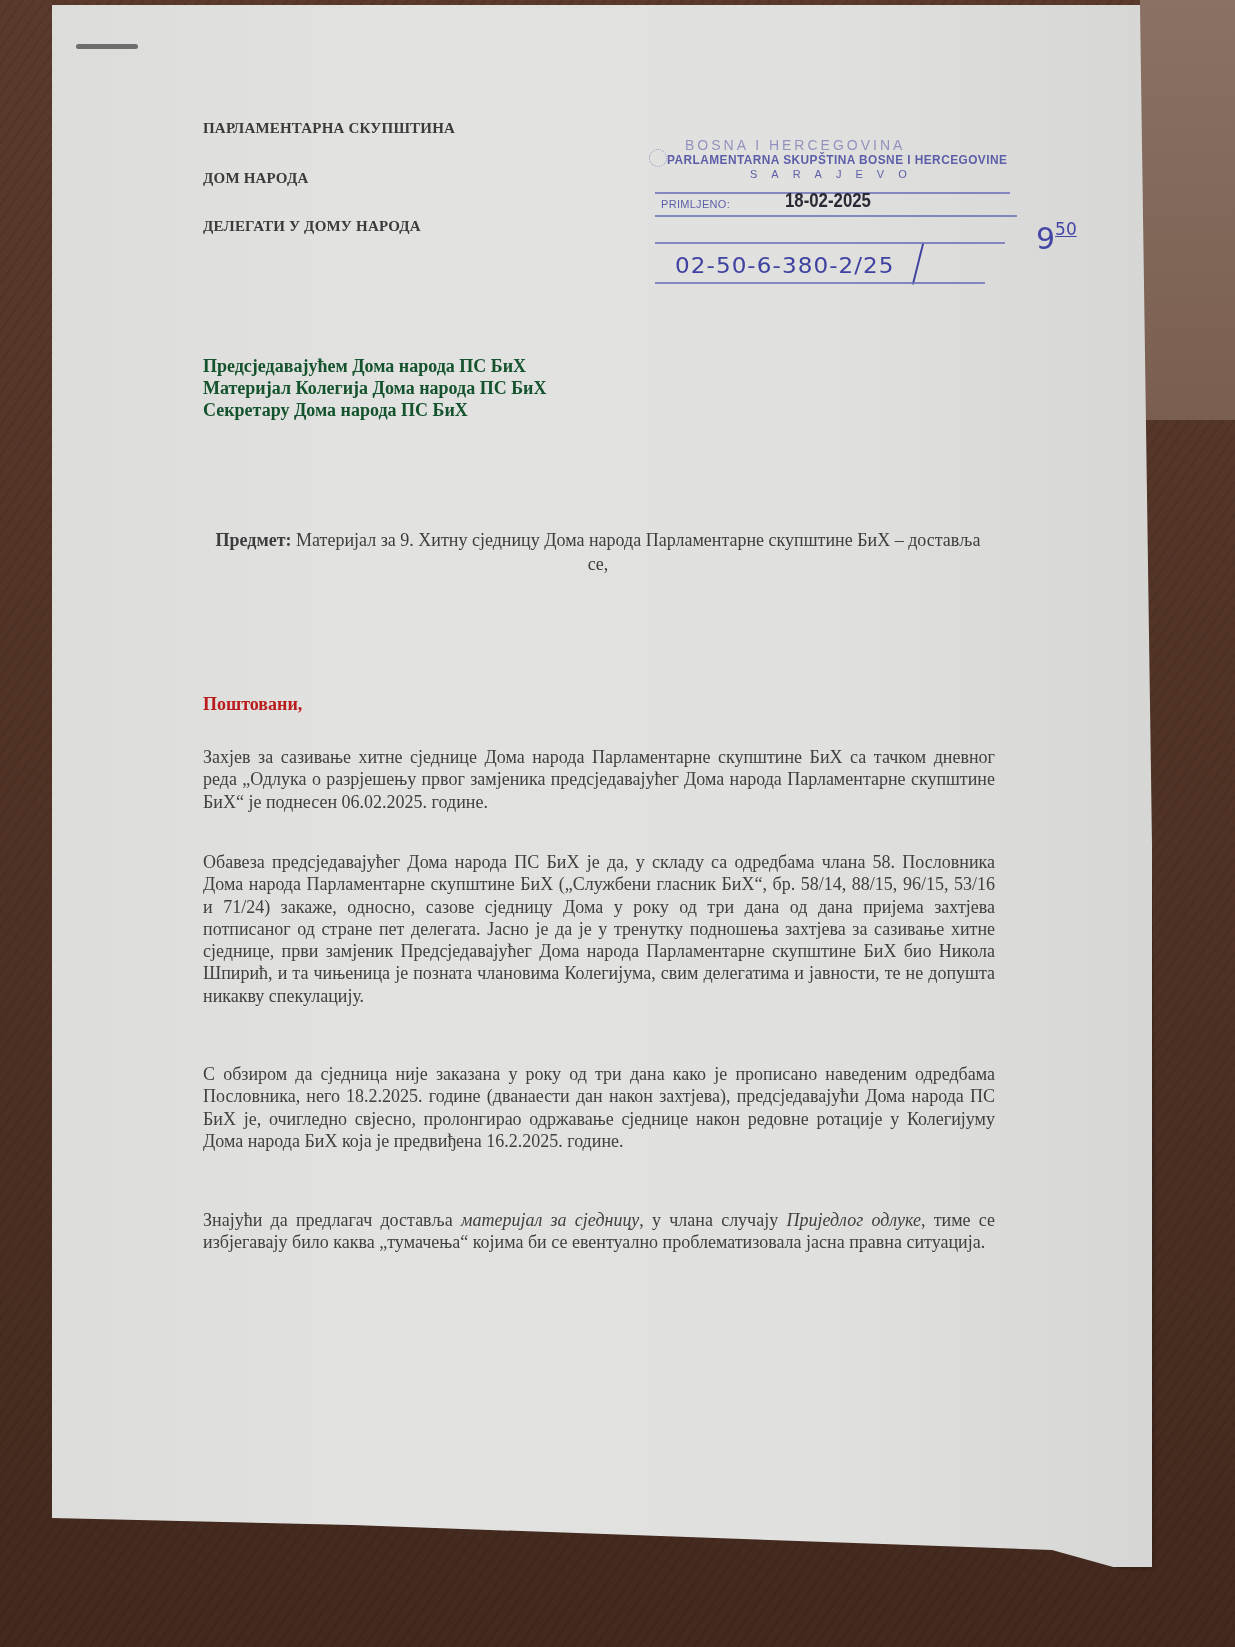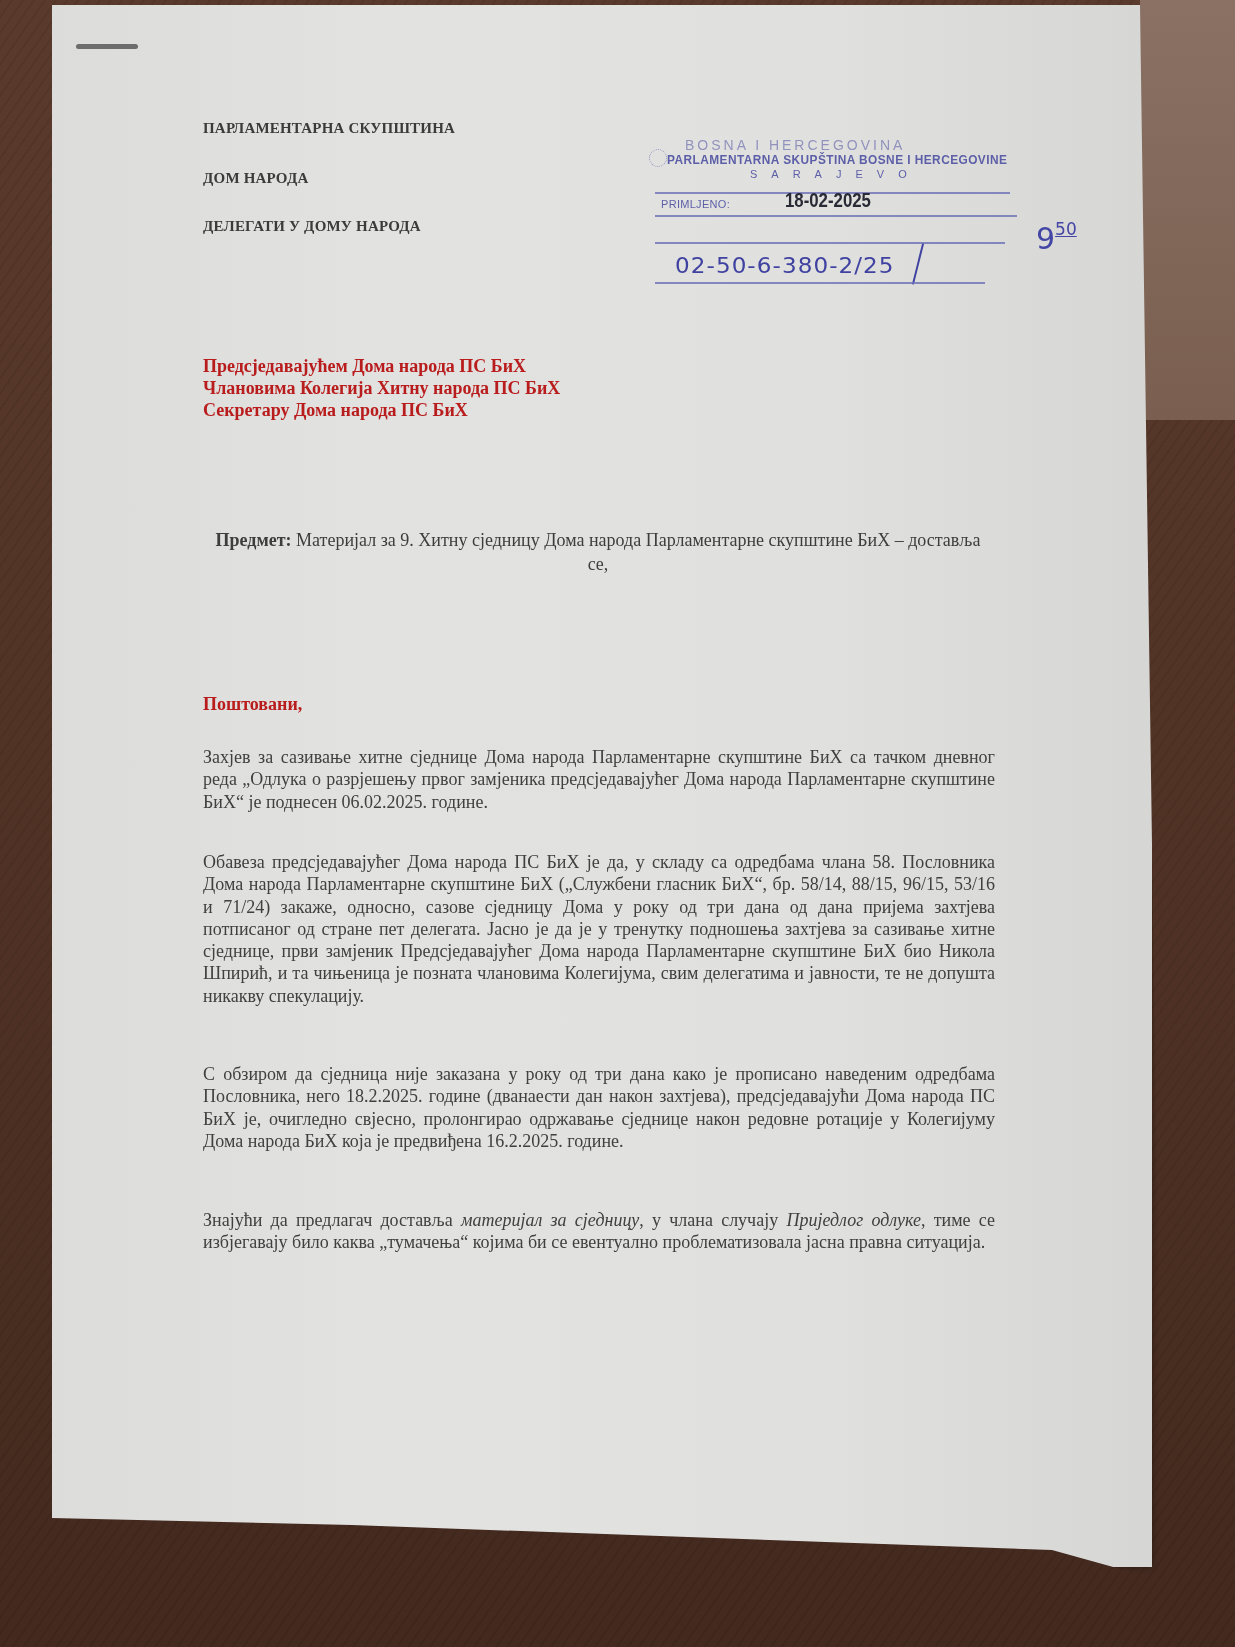--- a/index.html
+++ b/index.html
@@ -26,21 +26,21 @@
     .staple {
       position: absolute; left: 76px; top: 44px; width: 62px; height: 5px;
       background: #6d6d6d; border-radius: 3px;
     }
     .hdr {
       position: absolute; left: 203px;
       font-weight: bold; font-size: 15px; letter-spacing: 0.2px; color: #3b3b3b;
     }
     .recipients {
       position: absolute; left: 203px; top: 355px;
-      font-weight: bold; font-size: 18px; line-height: 22px; color: #b91c1c;
+      font-weight: bold; font-size: 18px; line-height: 22px; color: #14532d;
     }
     .subject {
       position: absolute; left: 203px; top: 528px; width: 790px;
       font-size: 18px; line-height: 24px; color: #3d3d3d; text-align: center;
     }
     .subject b { font-weight: bold; }
     .greeting {
       position: absolute; left: 203px; top: 694px;
       font-weight: bold; font-size: 18px; color: #b91c1c;
     }
@@ -105,21 +105,21 @@
   <div class="slash"></div>
   <div class="rule" style="top:147px;width:330px;"></div>
 </div>
 
 <div class="note950">
   <span>9</span><sup>50</sup>
 </div>
 
 <div class="recipients">
   <div>Предсједавајућем Дома народа ПС БиХ</div>
-  <div>Члановима Колегија Хитну народа ПС БиХ</div>
+  <div>Материјал Колегија Дома народа ПС БиХ</div>
   <div>Секретару Дома народа ПС БиХ</div>
 </div>
 
 <div class="subject">
   <b>Предмет:</b>
   <span>Материјал за 9. Хитну сједницу Дома народа Парламентарне скупштине БиХ – доставља се,</span>
 </div>
 
 <div class="greeting">Поштовани,</div>
 

